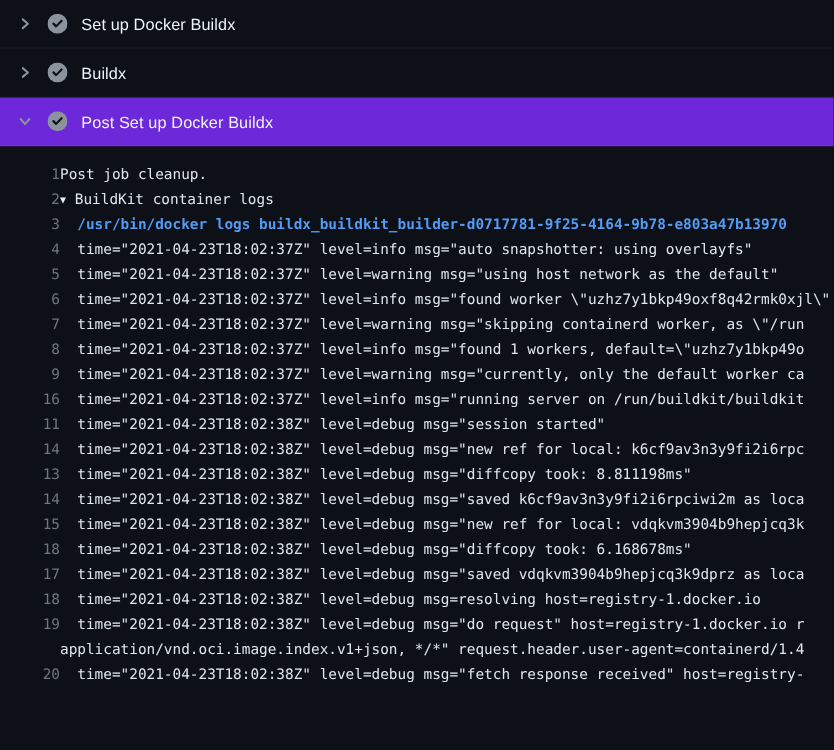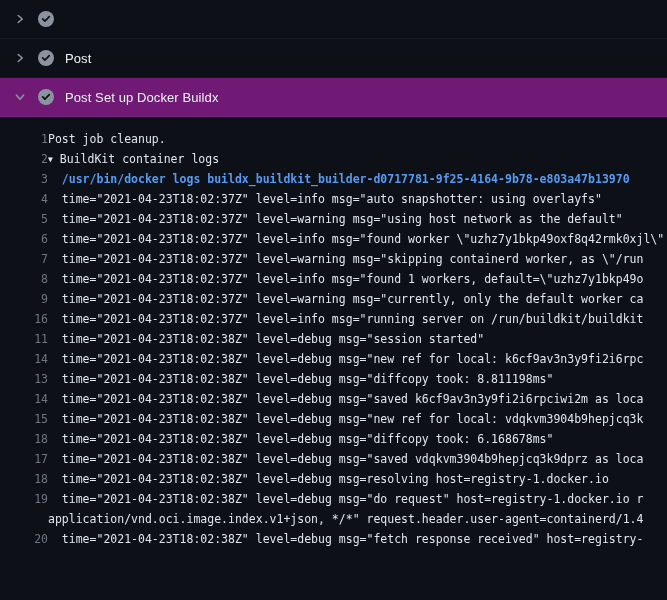--- a/index.html
+++ b/index.html
@@ -10,21 +10,21 @@
   }
   .steps { width: 100%; }
   .step-header {
     display: flex;
     align-items: center;
     height: 39px;
     padding: 0 12px;
     cursor: pointer;
     border-bottom: 1px solid rgba(205,217,229,0.045);
   }
-  .step-header.expanded { background: #701a75; }
+  .step-header.expanded { background: #6d28d9; }
   .chev {
     width: 16px; height: 16px;
     display: inline-flex; align-items: center; justify-content: center;
     margin-right: 10px;
     flex: 0 0 16px;
   }
   .check {
     width: 16px; height: 16px;
     display: inline-flex; align-items: center; justify-content: center;
     margin-right: 11px;
@@ -75,34 +75,35 @@
         <svg width="12" height="12" viewBox="0 0 12 12">
           <path d="M4.2 2.5 L8.3 6 L4.2 9.5" fill="none" stroke="#8b949e" stroke-width="1.6" stroke-linecap="round" stroke-linejoin="round"></path>
         </svg>
       </span>
       <span class="check">
         <svg width="16" height="16" viewBox="0 0 16 16">
           <circle cx="8" cy="8" r="8" fill="#8b949e"></circle>
           <path d="M11.3 5.6 L6.9 10.1 L4.7 7.9" fill="none" stroke="#0d1117" stroke-width="1.7" stroke-linecap="round" stroke-linejoin="round"></path>
         </svg>
       </span>
+      <span class="step-title">Set up Docker Buildx</span>
     </div>
     <div class="step-header">
       <span class="chev">
         <svg width="12" height="12" viewBox="0 0 12 12">
           <path d="M4.2 2.5 L8.3 6 L4.2 9.5" fill="none" stroke="#8b949e" stroke-width="1.6" stroke-linecap="round" stroke-linejoin="round"></path>
         </svg>
       </span>
       <span class="check">
         <svg width="16" height="16" viewBox="0 0 16 16">
           <circle cx="8" cy="8" r="8" fill="#8b949e"></circle>
           <path d="M11.3 5.6 L6.9 10.1 L4.7 7.9" fill="none" stroke="#0d1117" stroke-width="1.7" stroke-linecap="round" stroke-linejoin="round"></path>
         </svg>
       </span>
-      <span class="step-title">Post</span>
+      <span class="step-title">Buildx</span>
     </div>
     <div class="step-header expanded">
       <span class="chev">
         <svg width="12" height="12" viewBox="0 0 12 12">
           <path d="M2.5 4.2 L6 8.3 L9.5 4.2" fill="none" stroke="#8b949e" stroke-width="1.6" stroke-linecap="round" stroke-linejoin="round"></path>
         </svg>
       </span>
       <span class="check">
         <svg width="16" height="16" viewBox="0 0 16 16">
           <circle cx="8" cy="8" r="8" fill="#8b949e"></circle>

